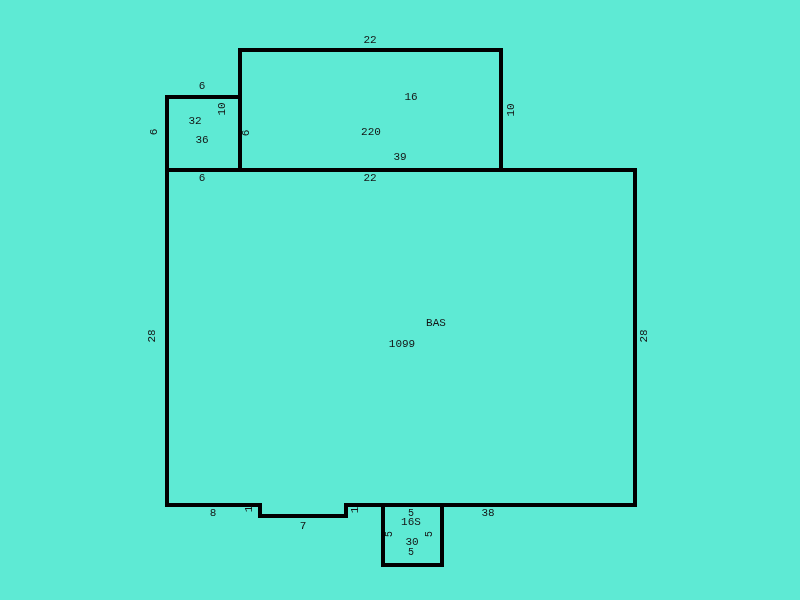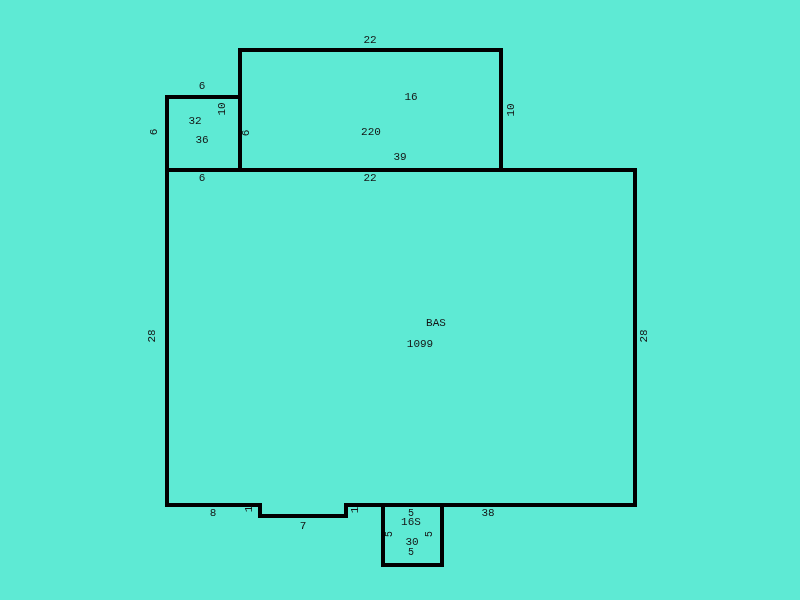--- a/index.html
+++ b/index.html
@@ -50,21 +50,21 @@
   <span class="lbl" style="left:202px; top:86px;">6</span>
   <span class="lbl" style="left:195px; top:121px;">32</span>
   <span class="lbl" style="left:202px; top:140px;text-align:center;">36</span>
   <span class="lbl rot" style="left:154px; top:132px;">6</span>
   <span class="lbl rot" style="left:246px; top:133px;">6</span>
   <span class="lbl" style="left:202px; top:178px;">6</span>
 
   <span class="lbl" style="left:400px; top:157px;">39</span>
   <span class="lbl" style="left:370px; top:178px;">22</span>
   <span class="lbl" style="left:400px; top:323px;margin-left:36px;">BAS</span>
-  <span class="lbl" style="left:420px; top:344px;">1099</span>
+  <span class="lbl" style="left:402px; top:344px;">1099</span>
   <span class="lbl rot" style="left:152px; top:336px;">28</span>
   <span class="lbl rot" style="left:644px; top:336px;">28</span>
 
   <span class="lbl" style="left:213px; top:513px;">8</span>
   <span class="lbl rot" style="left:249px; top:509px;">1</span>
   <span class="lbl" style="left:303px; top:526px;">7</span>
   <span class="lbl rot" style="left:355px; top:510px;">1</span>
   <span class="lbl" style="left:488px; top:513px;">38</span>
 
   <span class="lbl small" style="left:411px; top:514px;">5</span>

